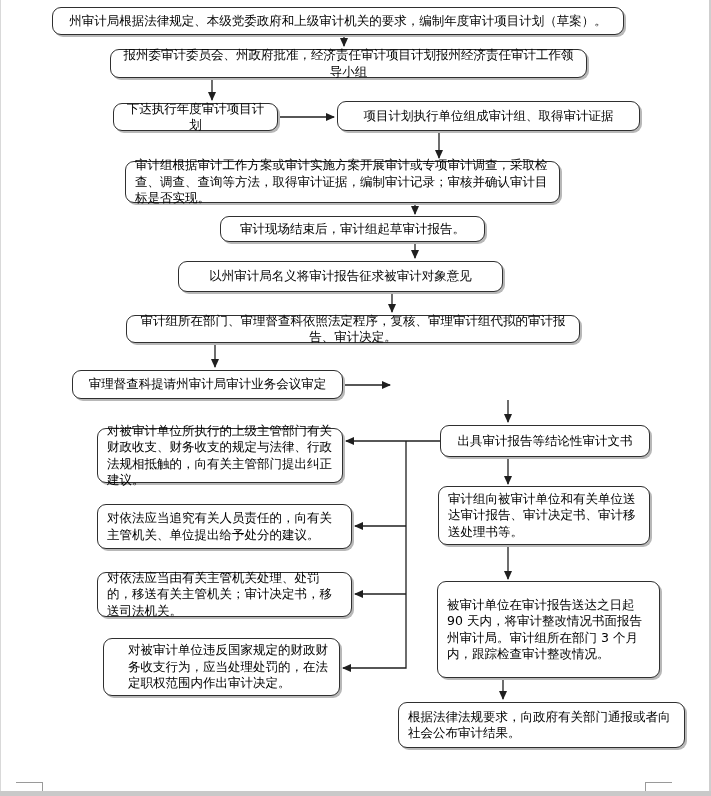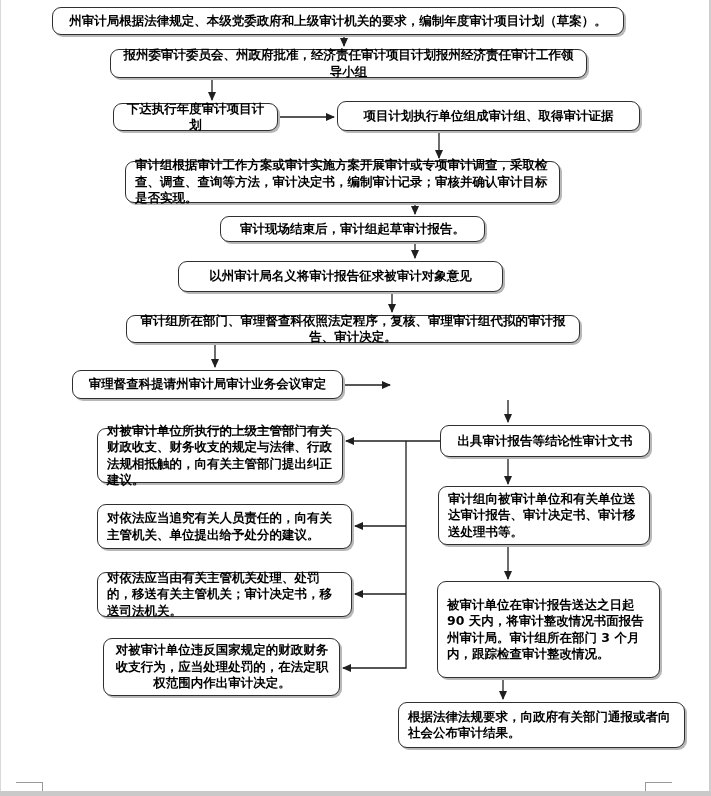--- a/index.html
+++ b/index.html
@@ -3,21 +3,20 @@
 <meta charset="utf-8">
 <style>
   html,body{margin:0;padding:0;background:#ffffff;}
   #page{
     position:relative;
     width:711px;height:796px;
     background:#ffffff;
     overflow:hidden;
     font-family:"DejaVu Sans",sans-serif;
     color:#000;
-    font-weight:bold;
   }
   #page::before{ 
     content:"";position:absolute;left:0;top:0;width:1px;height:791px;background:#d9d9d9;
   }
   #page::after{ 
     content:"";position:absolute;right:0;top:0;width:2px;height:791px;background:#cfcfcf;
   }
   .node{
     position:absolute;
     box-sizing:border-box;
@@ -85,21 +84,21 @@
 
   <div class="node" style="left:113px;top:103px;width:165px;height:28px;">
     <span>下达执行年度审计项目计划</span>
   </div>
 
   <div class="node" style="left:337px;top:101px;width:303px;height:30px;">
     <span>项目计划执行单位组成审计组、取得审计证据</span>
   </div>
 
   <div class="node ml" style="left:125px;top:161px;width:435px;height:42px;">
-    <span>审计组根据审计工作方案或审计实施方案开展审计或专项审计调查，采取检查、调查、查询等方法，审计决定书，编制审计记录；审核并确认审计目标是否实现。</span>
+    <span>审计组根据审计工作方案或审计实施方案开展审计或专项审计调查，采取检查、调查、查询等方法，取得审计证据，编制审计记录；审核并确认审计目标是否实现。</span>
   </div>
 
   <div class="node" style="left:220px;top:216px;width:265px;height:26px;">
     <span>审计现场结束后，审计组起草审计报告。</span>
   </div>
 
   <div class="node" style="left:178px;top:261px;width:325px;height:31px;">
     <span>以州审计局名义将审计报告征求被审计对象意见</span>
   </div>
 
@@ -129,21 +128,21 @@
   </div>
 
   <div class="node ml" style="left:97px;top:572px;width:255px;height:45px;">
     <span>对依法应当由有关主管机关处理、处罚的，移送有关主管机关；审计决定书，移送司法机关。</span>
   </div>
 
   <div class="node ml" style="left:437px;top:581px;width:223px;height:97px;">
     <span>被审计单位在审计报告送达之日起 90 天内，将审计整改情况书面报告州审计局。审计组所在部门 3 个月内，跟踪检查审计整改情况。</span>
   </div>
 
-  <div class="node ml" style="left:103px;top:638px;width:237px;height:58px;padding-left:10px;text-align:center;">
+  <div class="node ml" style="left:103px;top:638px;width:237px;height:58px;padding-left:24px;">
     <span>对被审计单位违反国家规定的财政财务收支行为，应当处理处罚的，在法定职权范围内作出审计决定。</span>
   </div>
 
   <div class="node ml" style="left:398px;top:702px;width:287px;height:46px;">
     <span>根据法律法规要求，向政府有关部门通报或者向社会公布审计结果。</span>
   </div>
 
   <div class="mark bl"></div>
   <div class="mark br"></div>
   <div class="edge-strip"></div>

